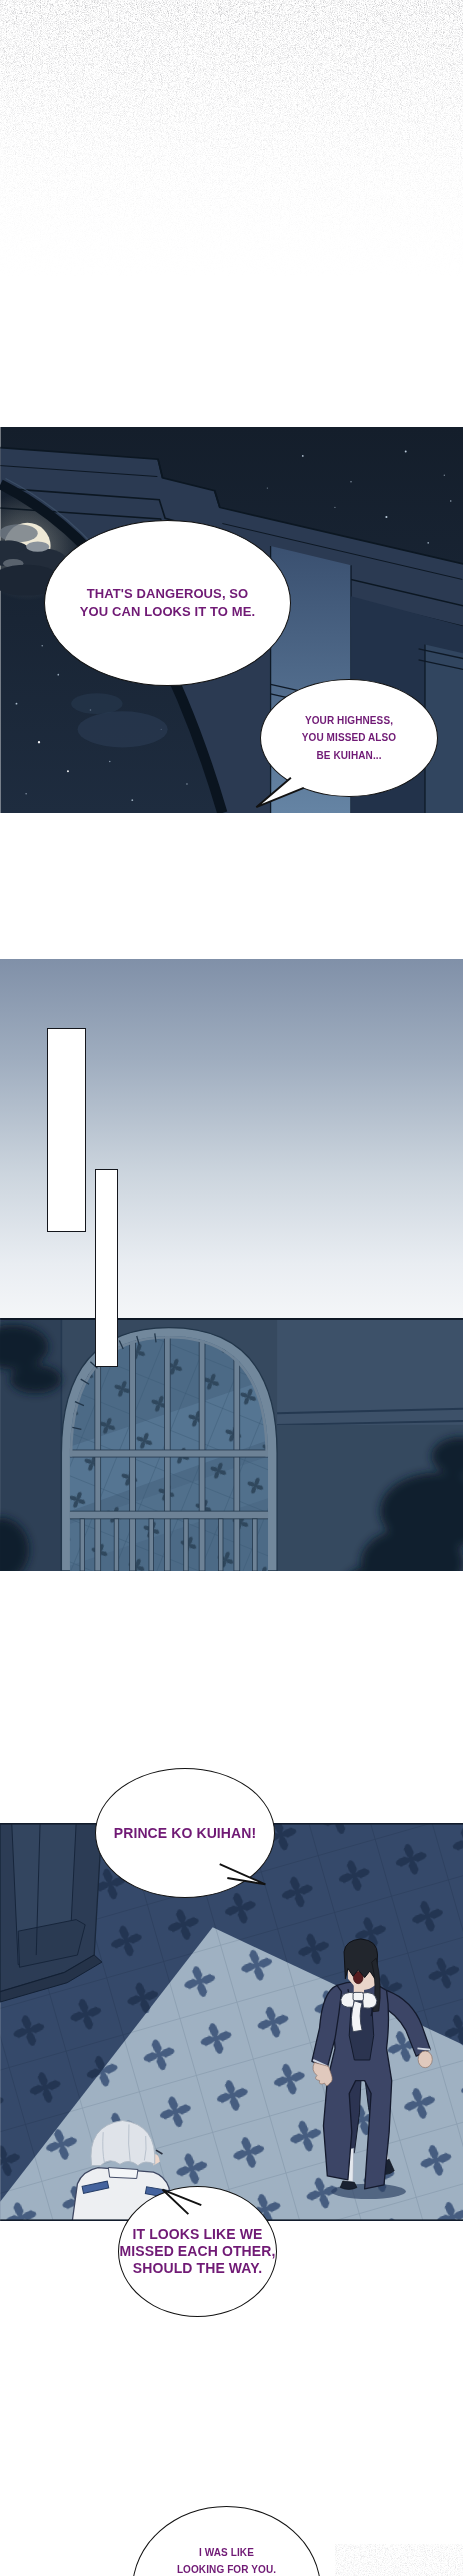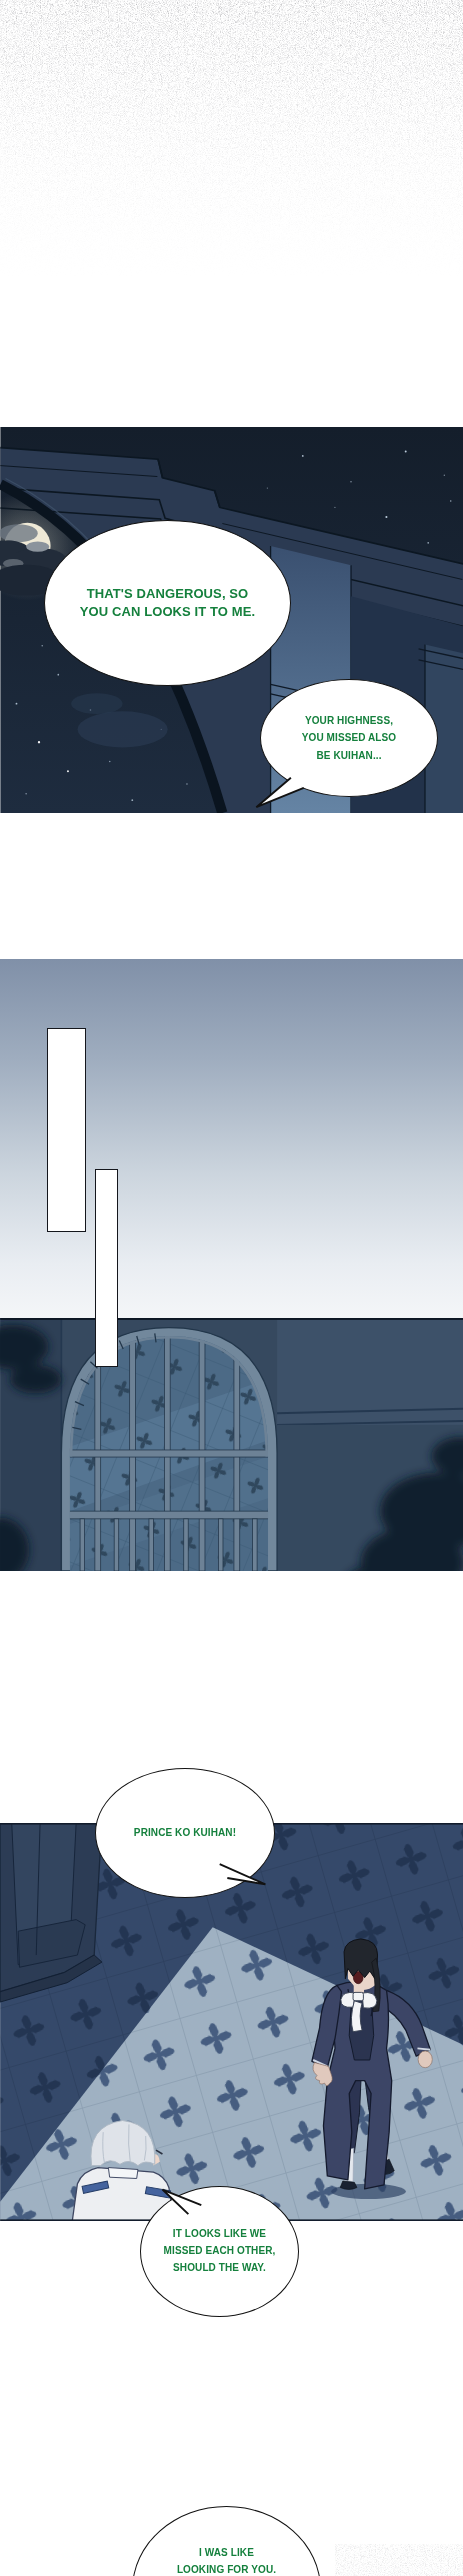--- a/index.html
+++ b/index.html
@@ -4,25 +4,25 @@
 <style>
   html,body{margin:0;padding:0;background:#fff;}
   #page{position:relative;width:464px;height:2576px;background:#ffffff;overflow:hidden;
         font-family:"Liberation Sans", sans-serif;}
   #page svg{display:block;}
   .abs{position:absolute;}
   .panel{position:absolute;left:0;width:464px;z-index:1;}
   .vbox{position:absolute;background:#ffffff;border:1.6px solid #14161c;z-index:2;}
   .bubble{position:absolute;background:#ffffff;border:1.9px solid #121212;border-radius:50%;
           display:flex;flex-direction:column;align-items:center;justify-content:center;
-          text-align:center;z-index:3;color:#15803d;font-weight:bold;}
+          text-align:center;z-index:3;color:#701a75;font-weight:bold;}
   .bubble span{display:block;white-space:nowrap;}
   .fs20{font-size:13px;line-height:18px;letter-spacing:0.1px;}
   .fs19{font-size:10px;line-height:17.4px;letter-spacing:0.1px;}
-  .fs18{font-size:10px;line-height:16.7px;letter-spacing:0.1px;}
+  .fs18{font-size:14px;line-height:16.7px;letter-spacing:0.1px;}
   .tail{position:absolute;z-index:4;overflow:visible;}
 </style>
 </head>
 <body>
 
 <div id="page">
 
   <svg class="abs" style="left:0;top:0;z-index:0;" width="464" height="277" viewBox="0 0 720 430">
     <defs>
       <filter id="grain" x="0" y="0" width="100%" height="100%">
@@ -303,21 +303,21 @@
     <path d="M10,8 L82,40 L22,30" fill="none" stroke="#121212" stroke-width="3"></path>
   </svg>
   <div class="bubble fs18" style="left:95px;top:1768px;width:178px;height:128px;">
     <span>PRINCE KO KUIHAN!</span>
   </div>
 
   <svg class="tail" style="left:156px;top:2183px;" width="55" height="39" viewBox="0 0 85 60">
     <path d="M10,10 L50,48 L70,34 Z" fill="#fff"></path>
     <path d="M50,48 L10,10 L70,34" fill="none" stroke="#121212" stroke-width="3"></path>
   </svg>
-  <div class="bubble fs18" style="left:140px;top:2186px;width:157px;height:129px;">
+  <div class="bubble fs18" style="left:118px;top:2186px;width:157px;height:129px;">
     <span>IT LOOKS LIKE WE</span>
     <span>MISSED EACH OTHER,</span>
     <span>SHOULD THE WAY.</span>
   </div>
 
   <div class="bubble fs19" style="left:132px;top:2506px;width:189px;height:167px;justify-content:flex-start;padding-top:37px;box-sizing:border-box;">
     <span>I WAS LIKE</span>
     <span>LOOKING FOR YOU.</span>
   </div>
 

